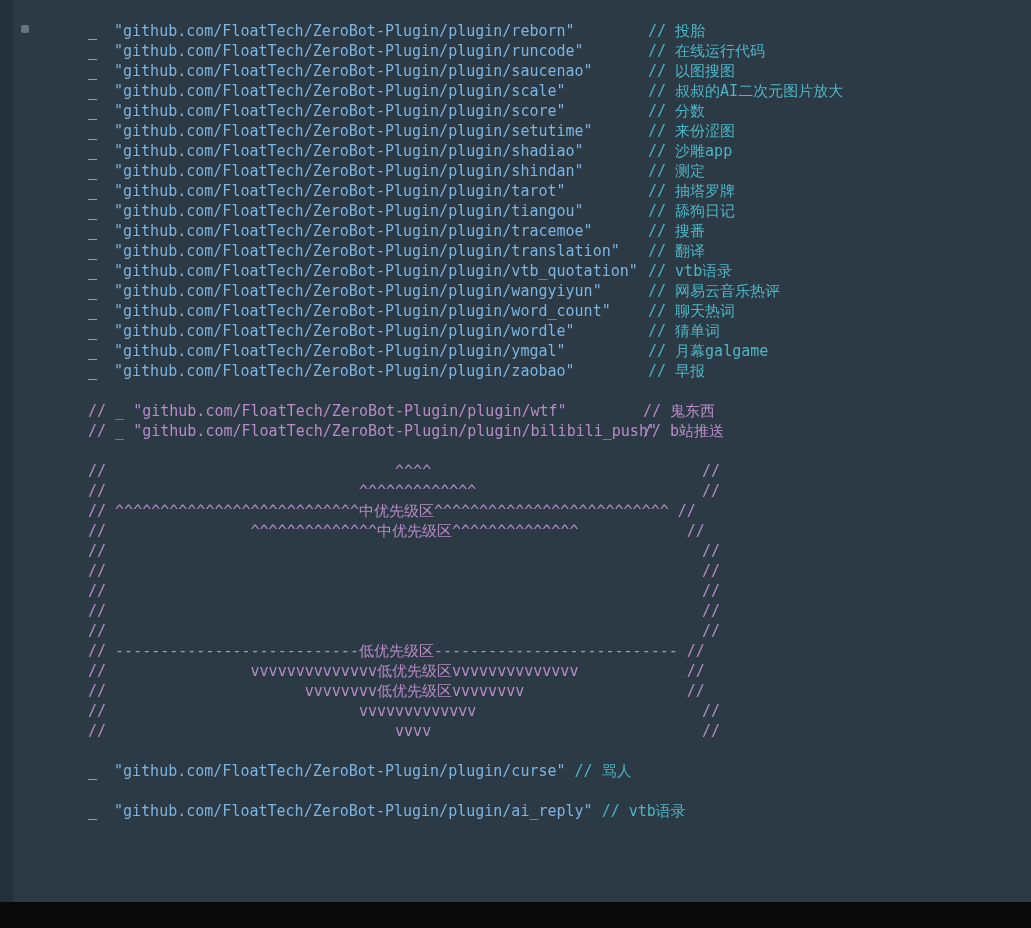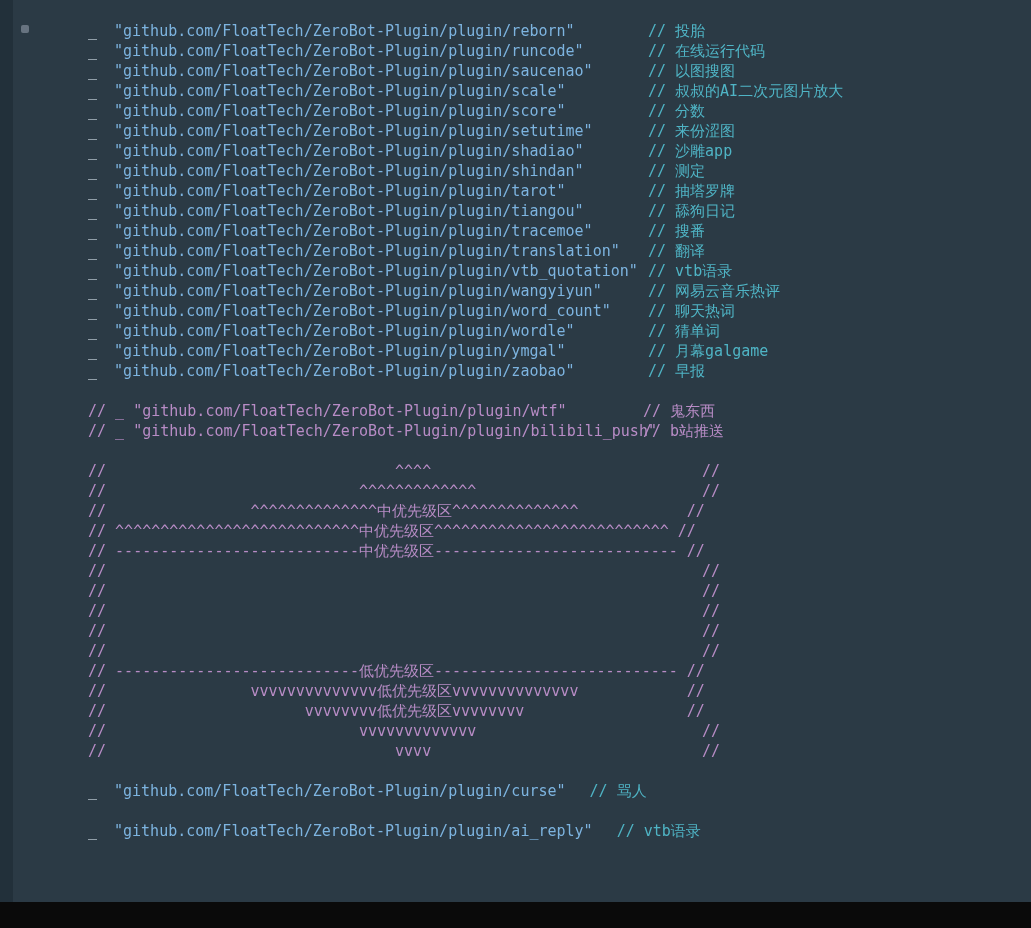--- a/index.html
+++ b/index.html
@@ -13,21 +13,21 @@
   }
   .editor { position:absolute; left:0; top:0; right:0; bottom:26px; padding-top:21px; overflow:hidden; }
   .gutter { position:absolute; left:0; top:0; bottom:26px; width:13px; background: var(--gutter, #22303a); }
   .fold-marker { position:absolute; left:21px; top:25px; width:8px; height:8px; border-radius:2px; background:#77828e; opacity:.8; }
   .bottom-bar { position:absolute; left:0; right:0; bottom:0; height:26px; background: var(--bottom-bar, #0a0a0a); }
   .line { position:relative; height:20px; line-height:20px; padding-left:88px; white-space:pre; }
   .pfx { display:inline-block; width:26px; color: var(--blank-identifier-color, #c7d3dc); }
   .str { color: var(--string-color, #7db4e0); }
   .cmt { color: var(--comment-color, #4fb4c5); text-align: center; }
   .cmt-col { position:absolute; left:648px; }
-  .cmt-inline { margin-left:24px; }
+  .cmt-inline { margin-left:9px; }
   .dis { color: var(--disabled-comment-color, #b88cc6); }
   .dis-col { position:absolute; left:643px; }
 </style>
 </head>
 <body>
 
 <div class="editor">
   <div class="line"><span class="pfx">_</span><span class="str">"github.com/FloatTech/ZeroBot-Plugin/plugin/reborn"</span><span class="cmt cmt-col">// 投胎</span></div>
   <div class="line"><span class="pfx">_</span><span class="str">"github.com/FloatTech/ZeroBot-Plugin/plugin/runcode"</span><span class="cmt cmt-col">// 在线运行代码</span></div>
   <div class="line"><span class="pfx">_</span><span class="str">"github.com/FloatTech/ZeroBot-Plugin/plugin/saucenao"</span><span class="cmt cmt-col">// 以图搜图</span></div>
@@ -45,23 +45,22 @@
   <div class="line"><span class="pfx">_</span><span class="str">"github.com/FloatTech/ZeroBot-Plugin/plugin/word_count"</span><span class="cmt cmt-col">// 聊天热词</span></div>
   <div class="line"><span class="pfx">_</span><span class="str">"github.com/FloatTech/ZeroBot-Plugin/plugin/wordle"</span><span class="cmt cmt-col">// 猜单词</span></div>
   <div class="line"><span class="pfx">_</span><span class="str">"github.com/FloatTech/ZeroBot-Plugin/plugin/ymgal"</span><span class="cmt cmt-col">// 月幕galgame</span></div>
   <div class="line"><span class="pfx">_</span><span class="str">"github.com/FloatTech/ZeroBot-Plugin/plugin/zaobao"</span><span class="cmt cmt-col">// 早报</span></div>
   <div class="line"></div>
   <div class="line"><span class="dis">// _ "github.com/FloatTech/ZeroBot-Plugin/plugin/wtf"</span><span class="dis dis-col">// 鬼东西</span></div>
   <div class="line"><span class="dis">// _ "github.com/FloatTech/ZeroBot-Plugin/plugin/bilibili_push"</span><span class="dis dis-col">// b站推送</span></div>
   <div class="line"></div>
   <div class="line"><span class="dis">//                                ^^^^                              //</span></div>
   <div class="line"><span class="dis">//                            ^^^^^^^^^^^^^                         //</span></div>
+  <div class="line"><span class="dis">// ^^^^^^^^^^^^^^^^^^^^^^^^^^^中优先级区^^^^^^^^^^^^^^^^^^^^^^^^^^ //</span></div>
   <div class="line"><span class="dis">//                ^^^^^^^^^^^^^^中优先级区^^^^^^^^^^^^^^            //</span></div>
-  <div class="line"><span class="dis">// ^^^^^^^^^^^^^^^^^^^^^^^^^^^中优先级区^^^^^^^^^^^^^^^^^^^^^^^^^^ //</span></div>
-  <div class="line"><span class="dis">// ---------------------------中优先级区--------------------------- //</span></div>
   <div class="line"><span class="dis">//                                                                  //</span></div>
   <div class="line"><span class="dis">//                                                                  //</span></div>
   <div class="line"><span class="dis">//                                                                  //</span></div>
   <div class="line"><span class="dis">//                                                                  //</span></div>
   <div class="line"><span class="dis">//                                                                  //</span></div>
   <div class="line"><span class="dis">// ---------------------------低优先级区--------------------------- //</span></div>
   <div class="line"><span class="dis">//                vvvvvvvvvvvvvv低优先级区vvvvvvvvvvvvvv            //</span></div>
   <div class="line"><span class="dis">//                      vvvvvvvv低优先级区vvvvvvvv                  //</span></div>
   <div class="line"><span class="dis">//                            vvvvvvvvvvvvv                         //</span></div>
   <div class="line"><span class="dis">//                                vvvv                              //</span></div>

